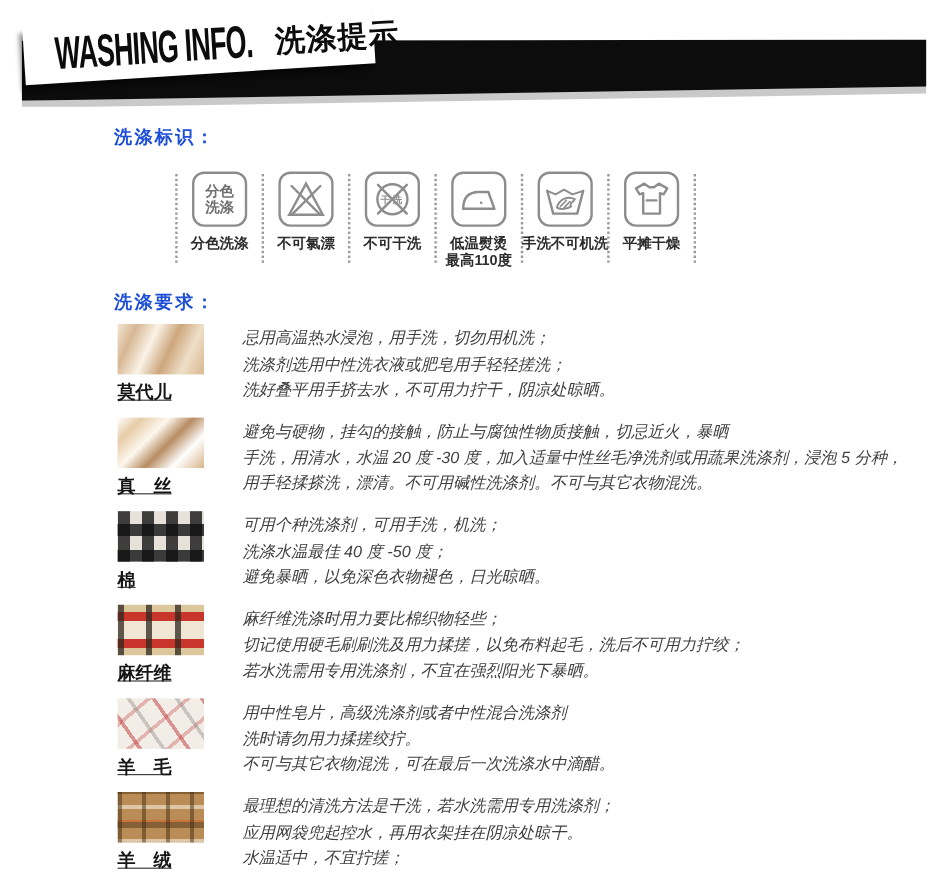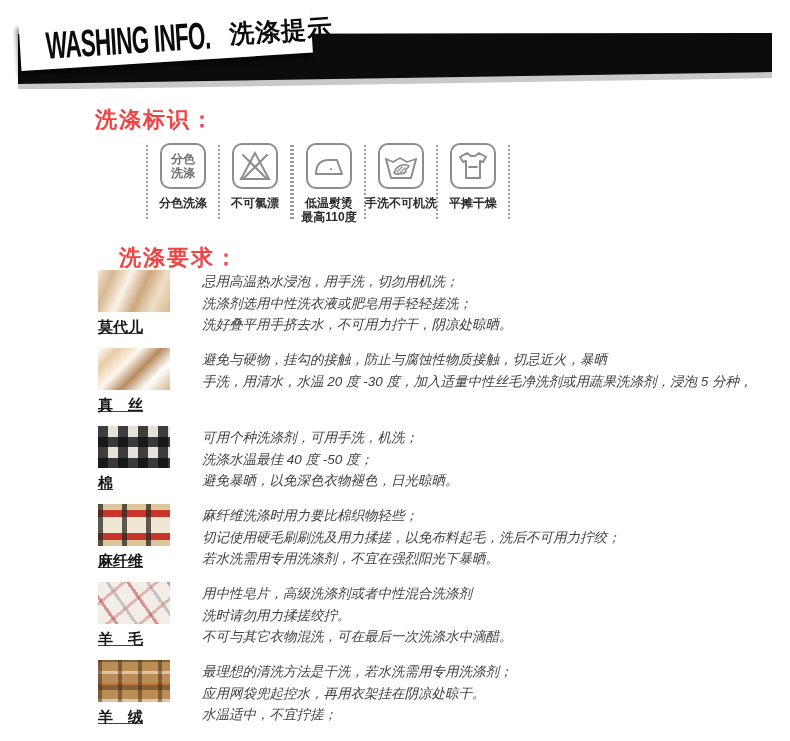--- a/index.html
+++ b/index.html
@@ -29,25 +29,25 @@
     display:inline-block;font-weight:900;font-size:34px;color:#0c0c0c;
     letter-spacing:-1px;transform:scaleX(.66) scaleY(1.12);transform-origin:left center;
     white-space:nowrap;
   }
   .title-cn{
     display:inline-block;font-weight:900;font-size:25px;color:#0c0c0c;
     margin-left:-66px;letter-spacing:1px;white-space:nowrap;
   }
   
   .section-heading{
-    position:absolute;font-size:22px;font-weight:bold;color:#ef4444;
+    position:absolute;font-size:15px;font-weight:bold;color:#1d4ed8;
     letter-spacing:2px;
   }
   #symbols-heading{left:95px;top:105px;}
-  #req-heading{left:95px;top:243px;margin-left:24px;}
+  #req-heading{left:95px;top:243px;}
   
   .symbols-row{
     position:absolute;left:146px;top:143px;display:flex;align-items:flex-start;
   }
   .symbol-item{width:70px;display:flex;flex-direction:column;align-items:center;}
   .symbol-box{
     width:46px;height:46px;box-sizing:border-box;border:2.5px solid #8d8d8d;
     border-radius:10px;display:flex;flex-direction:column;
     align-items:center;justify-content:center;background:#fff;
   }
@@ -127,20 +127,33 @@
         <line x1="6" y1="7" x2="30" y2="31"></line>
         <line x1="30" y1="7" x2="6" y2="31"></line>
       </svg>
     </div>
     <div class="symbol-label">
       <span>不可氯漂</span>
     </div>
   </div>
   <div class="dot-sep"></div>
 
+  <div class="symbol-item">
+    <div class="symbol-box">
+      <svg width="36" height="36" viewBox="0 0 36 36" fill="none" stroke="#8d8d8d" stroke-width="2" stroke-linecap="round">
+        <circle cx="18" cy="18" r="12.5"></circle>
+        <text x="18" y="21" text-anchor="middle" stroke="none" fill="#8d8d8d" style="font-size:8px;font-weight:bold;letter-spacing:2px">干洗</text>
+        <line x1="6" y1="6" x2="30" y2="30"></line>
+        <line x1="30" y1="6" x2="6" y2="30"></line>
+      </svg>
+    </div>
+    <div class="symbol-label">
+      <span>不可干洗</span>
+    </div>
+  </div>
   <div class="dot-sep"></div>
 
   <div class="symbol-item">
     <div class="symbol-box">
       <svg width="36" height="36" viewBox="0 0 36 36" fill="none" stroke="#8d8d8d" stroke-width="2" stroke-linecap="round" stroke-linejoin="round">
         <path d="M5 26 C5 16 10 12 18 12 L26 12 L31 26 Z"></path>
         <circle cx="20" cy="21" r="1.1" fill="#8d8d8d" stroke="none"></circle>
       </svg>
     </div>
     <div class="symbol-label">
@@ -198,20 +211,21 @@
   </div>
 
   <div class="fabric-row">
     <div class="fabric-left">
       <div class="fabric-swatch sw-silk"></div>
       <div class="fabric-name">真　丝</div>
     </div>
     <div class="fabric-text">
       <div>避免与硬物，挂勾的接触，防止与腐蚀性物质接触，切忌近火，暴晒</div>
       <div>手洗，用清水，水温 20 度 -30 度，加入适量中性丝毛净洗剂或用蔬果洗涤剂，浸泡 5 分种，</div>
+      <div>用手轻揉搽洗，漂清。不可用碱性洗涤剂。不可与其它衣物混洗。</div>
     </div>
   </div>
 
   <div class="fabric-row">
     <div class="fabric-left">
       <div class="fabric-swatch sw-cotton"></div>
       <div class="fabric-name">棉</div>
     </div>
     <div class="fabric-text">
       <div>可用个种洗涤剂，可用手洗，机洗；</div>

